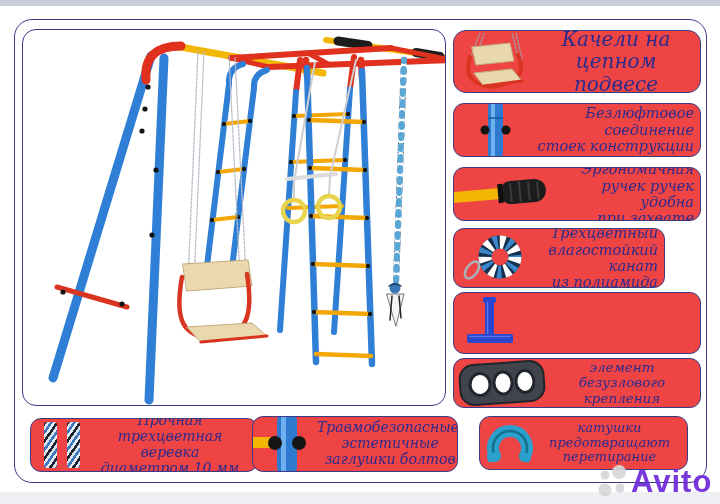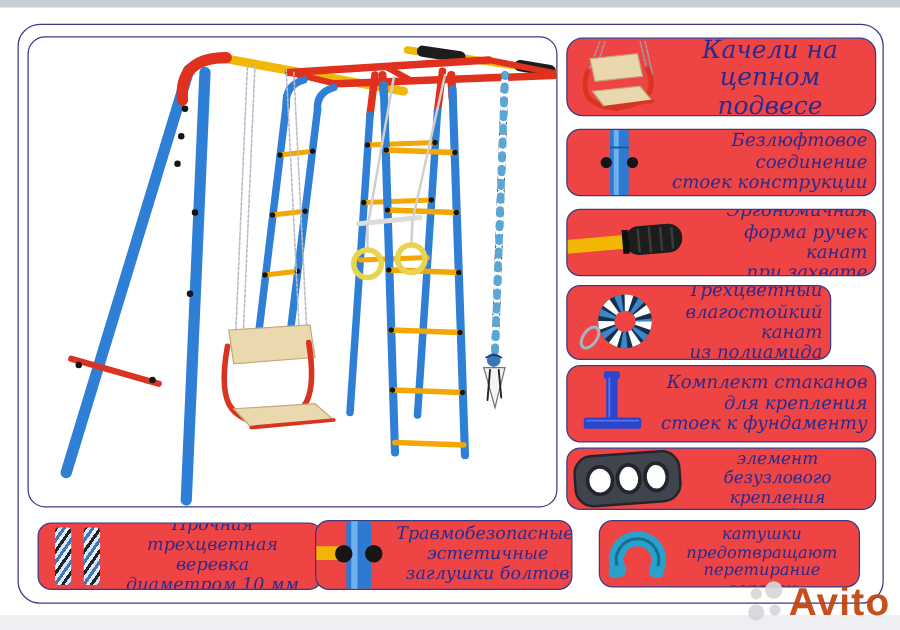--- a/index.html
+++ b/index.html
@@ -33,21 +33,21 @@
   .b1 .co-text,.b2 .co-text{font-size:14px;}
   .b3 .co-text{font-size:13px;}
   .braid-wrap{width:58px;height:100%;position:relative;}
   .braid{position:absolute;top:3px;width:13px;height:46px;border-radius:3px;
          background:repeating-linear-gradient(125deg,#1c2430 0 2.5px,#d9e4ef 2.5px 5px,#3c78bd 5px 7.5px,#e8eef5 7.5px 10px);}
   .braid.r1{left:13px;}
   .braid.r2{left:36px;}
   .watermark{position:absolute;left:597px;top:462px;display:flex;align-items:center;
              z-index:6;opacity:.92;}
   .watermark span{font-family:"Liberation Sans",sans-serif;font-weight:bold;
-                  font-size:31px;color:#c2410c;letter-spacing:1px;line-height:1;}
+                  font-size:31px;color:#6d28d9;letter-spacing:1px;line-height:1;}
 </style>
 </head>
 <body>
 
 <div class="stage">
 
   <div class="top-strip"></div>
   <div class="bottom-strip"></div>
   <div class="outer-frame"></div>
 
@@ -226,21 +226,21 @@
           <rect x="46" y="15" width="46" height="23" rx="11" fill="#1d1d1d"></rect>
           <rect x="44" y="17" width="5" height="19" fill="#0f0f0f"></rect>
           <line x1="57" y1="17" x2="57" y2="36" stroke="#3c3c3c" stroke-width="2"></line>
           <line x1="66" y1="16" x2="66" y2="37" stroke="#3c3c3c" stroke-width="2"></line>
           <line x1="75" y1="17" x2="75" y2="36" stroke="#3c3c3c" stroke-width="2"></line>
           <line x1="84" y1="18" x2="84" y2="35" stroke="#3c3c3c" stroke-width="2"></line>
         </g>
       </svg>
     </div>
     <div class="co-text">Эргономичная
-форма ручек канат
+ручек ручек удобна
 при захвате</div>
   </div>
 
   <div class="co co4">
     <div class="co-icon" style="width:84px">
       <svg width="80" height="58" viewBox="0 0 80 58">
         <g fill="none">
           <circle cx="44" cy="28" r="15" stroke="#13314e" stroke-width="13"></circle>
           <circle cx="44" cy="28" r="15" stroke="#ffffff" stroke-width="13" stroke-dasharray="5,9"></circle>
           <circle cx="44" cy="28" r="15" stroke="#3c87c9" stroke-width="13" stroke-dasharray="4,10" stroke-dashoffset="6"></circle>
@@ -256,23 +256,20 @@
   <div class="co co5">
     <div class="co-icon" style="width:72px">
       <svg width="70" height="58" viewBox="0 0 70 58">
         <rect x="28" y="3" width="13" height="6" rx="2" fill="#2946cf"></rect>
         <rect x="30" y="6" width="9" height="36" rx="2" fill="#2946cf"></rect>
         <line x1="32.5" y1="8" x2="32.5" y2="40" stroke="#5a74e8" stroke-width="1.5"></line>
         <rect x="12" y="40" width="46" height="9" rx="2" fill="#2946cf"></rect>
         <line x1="14" y1="42.5" x2="56" y2="42.5" stroke="#5a74e8" stroke-width="1.5"></line>
       </svg>
     </div>
-    <div class="co-text">Комплект стаканов
-для крепления
-стоек к фундаменту</div>
   </div>
 
   <div class="co co6">
     <div class="co-icon" style="width:96px">
       <svg width="96" height="50" viewBox="0 0 96 50">
         <g transform="rotate(-4 48 25)">
           <rect x="6" y="5" width="84" height="40" rx="14" fill="#40454d" stroke="#22262c" stroke-width="2"></rect>
           <ellipse cx="26" cy="25" rx="10" ry="11" fill="#ffffff" stroke="#22262c" stroke-width="3"></ellipse>
           <ellipse cx="49" cy="25" rx="9" ry="11" fill="#ffffff" stroke="#22262c" stroke-width="3"></ellipse>
           <ellipse cx="71" cy="25" rx="9" ry="11" fill="#ffffff" stroke="#22262c" stroke-width="3"></ellipse>

